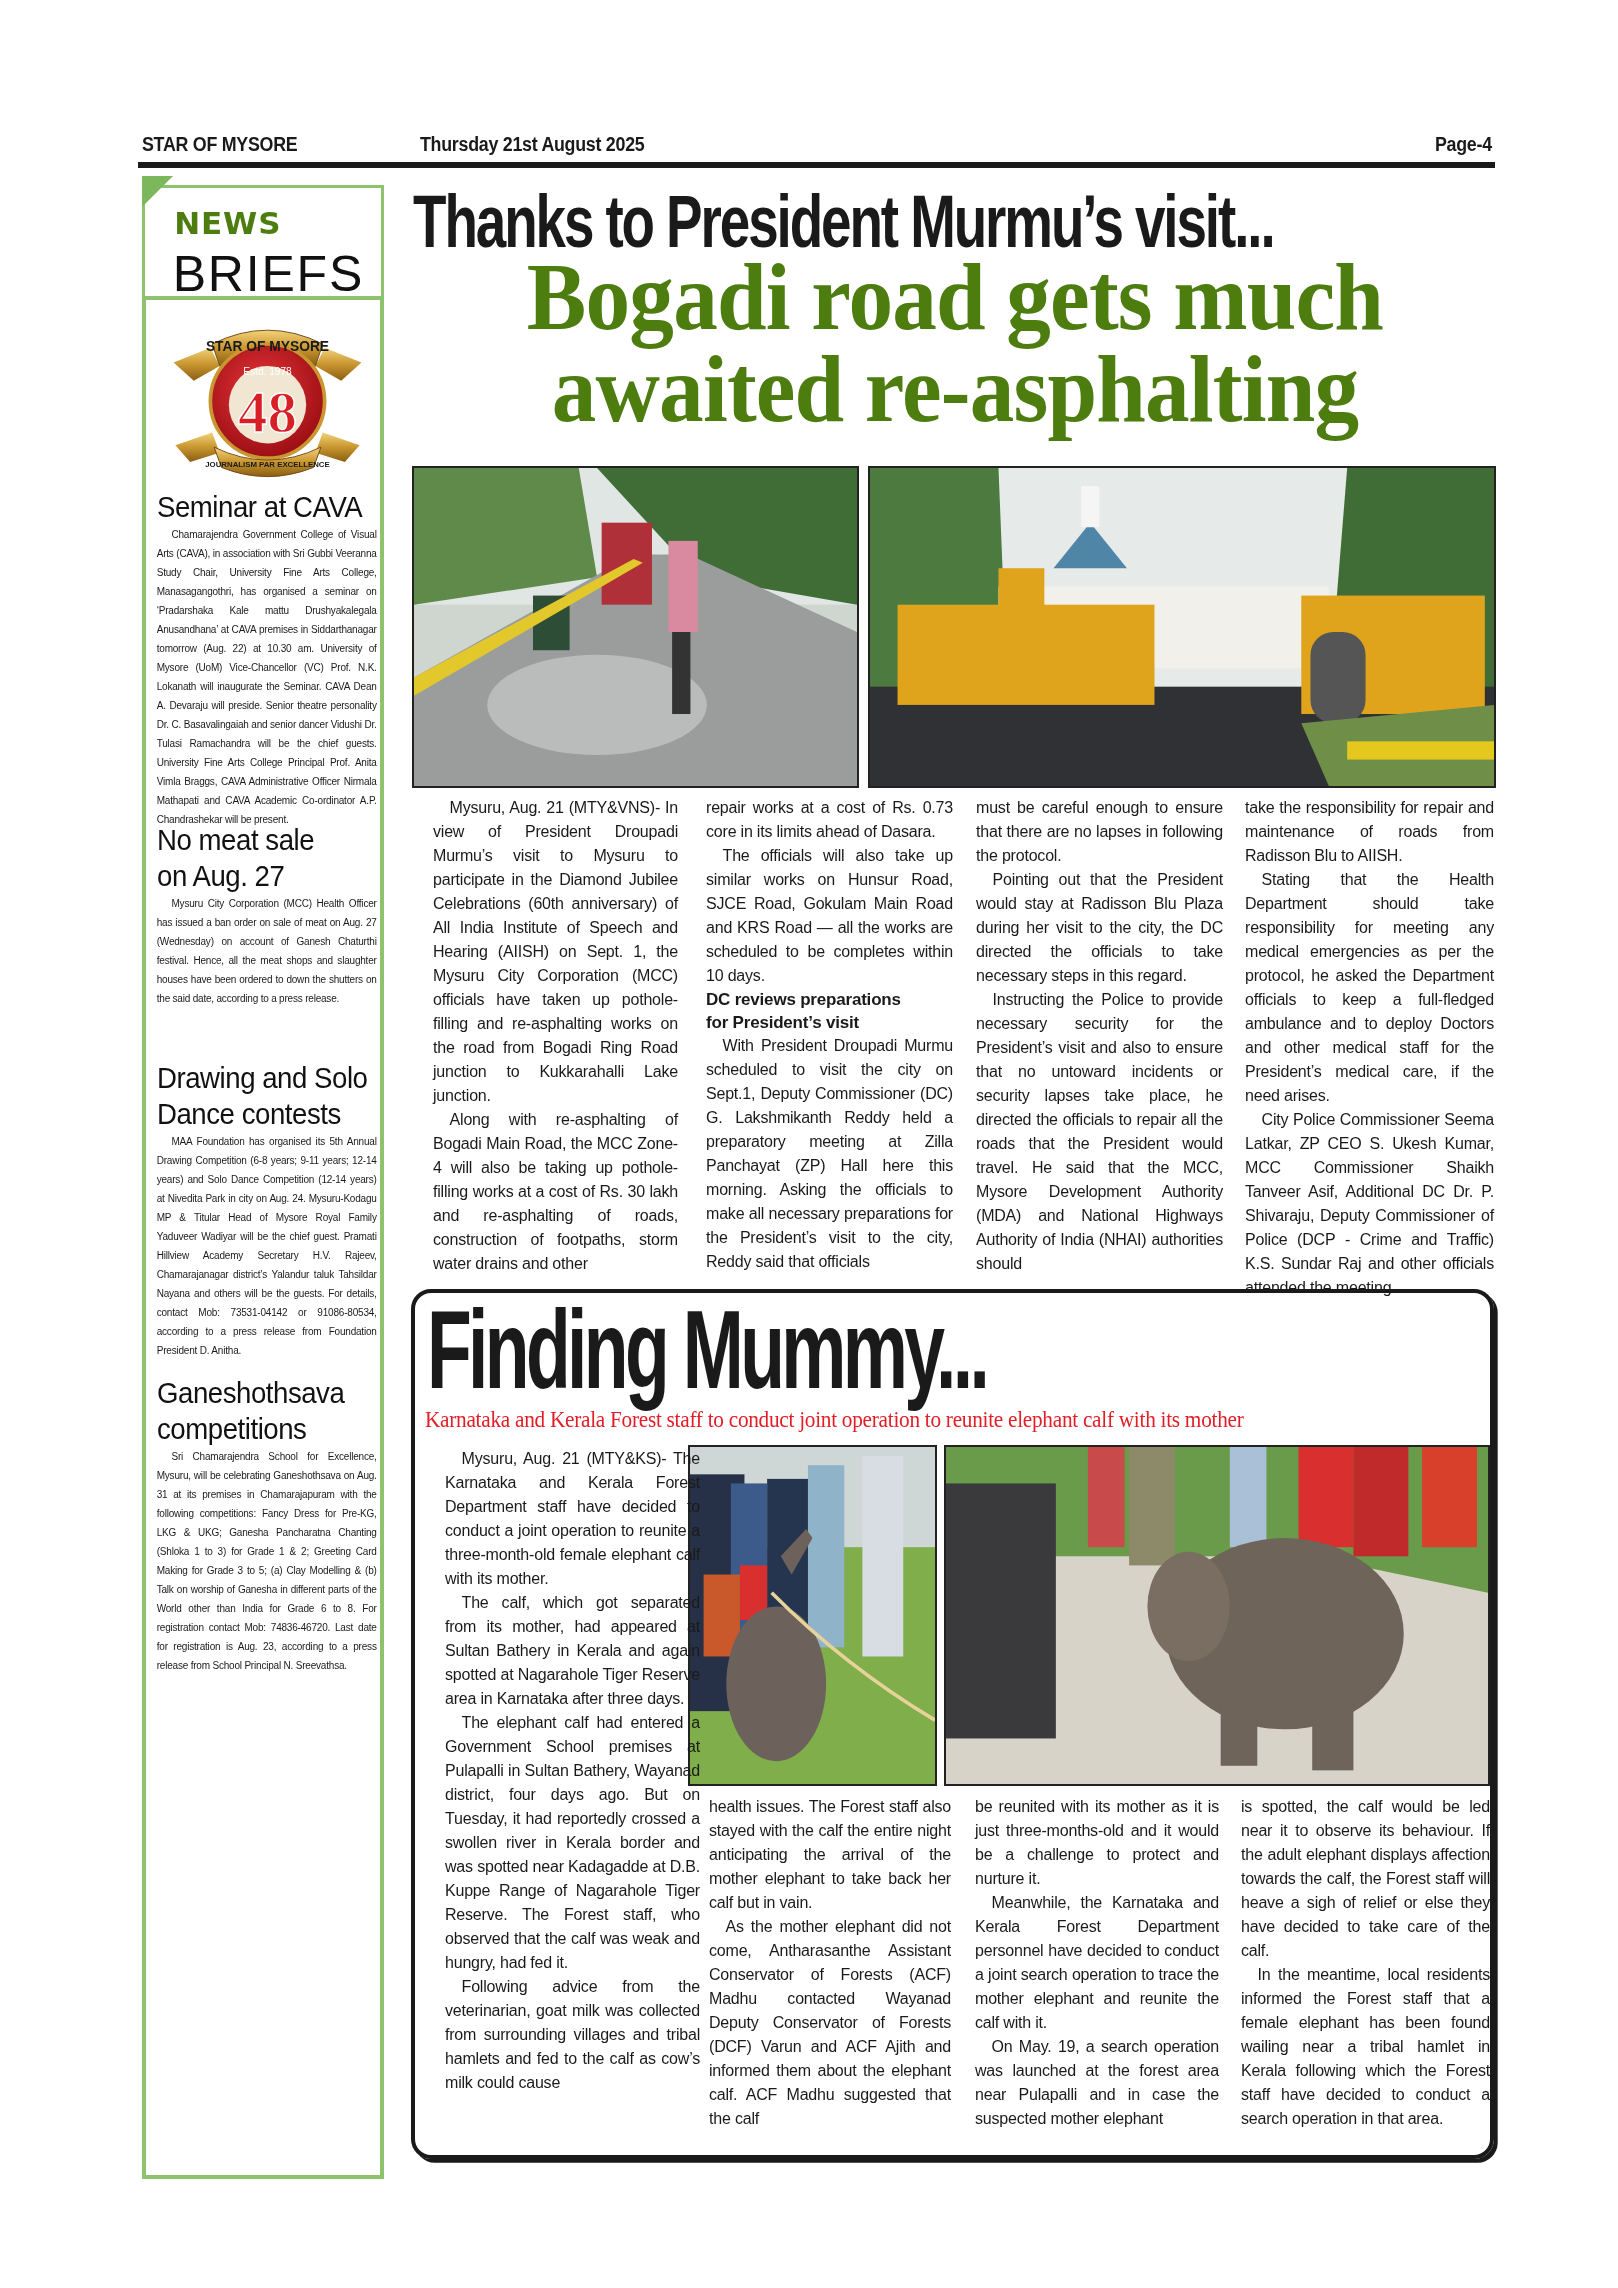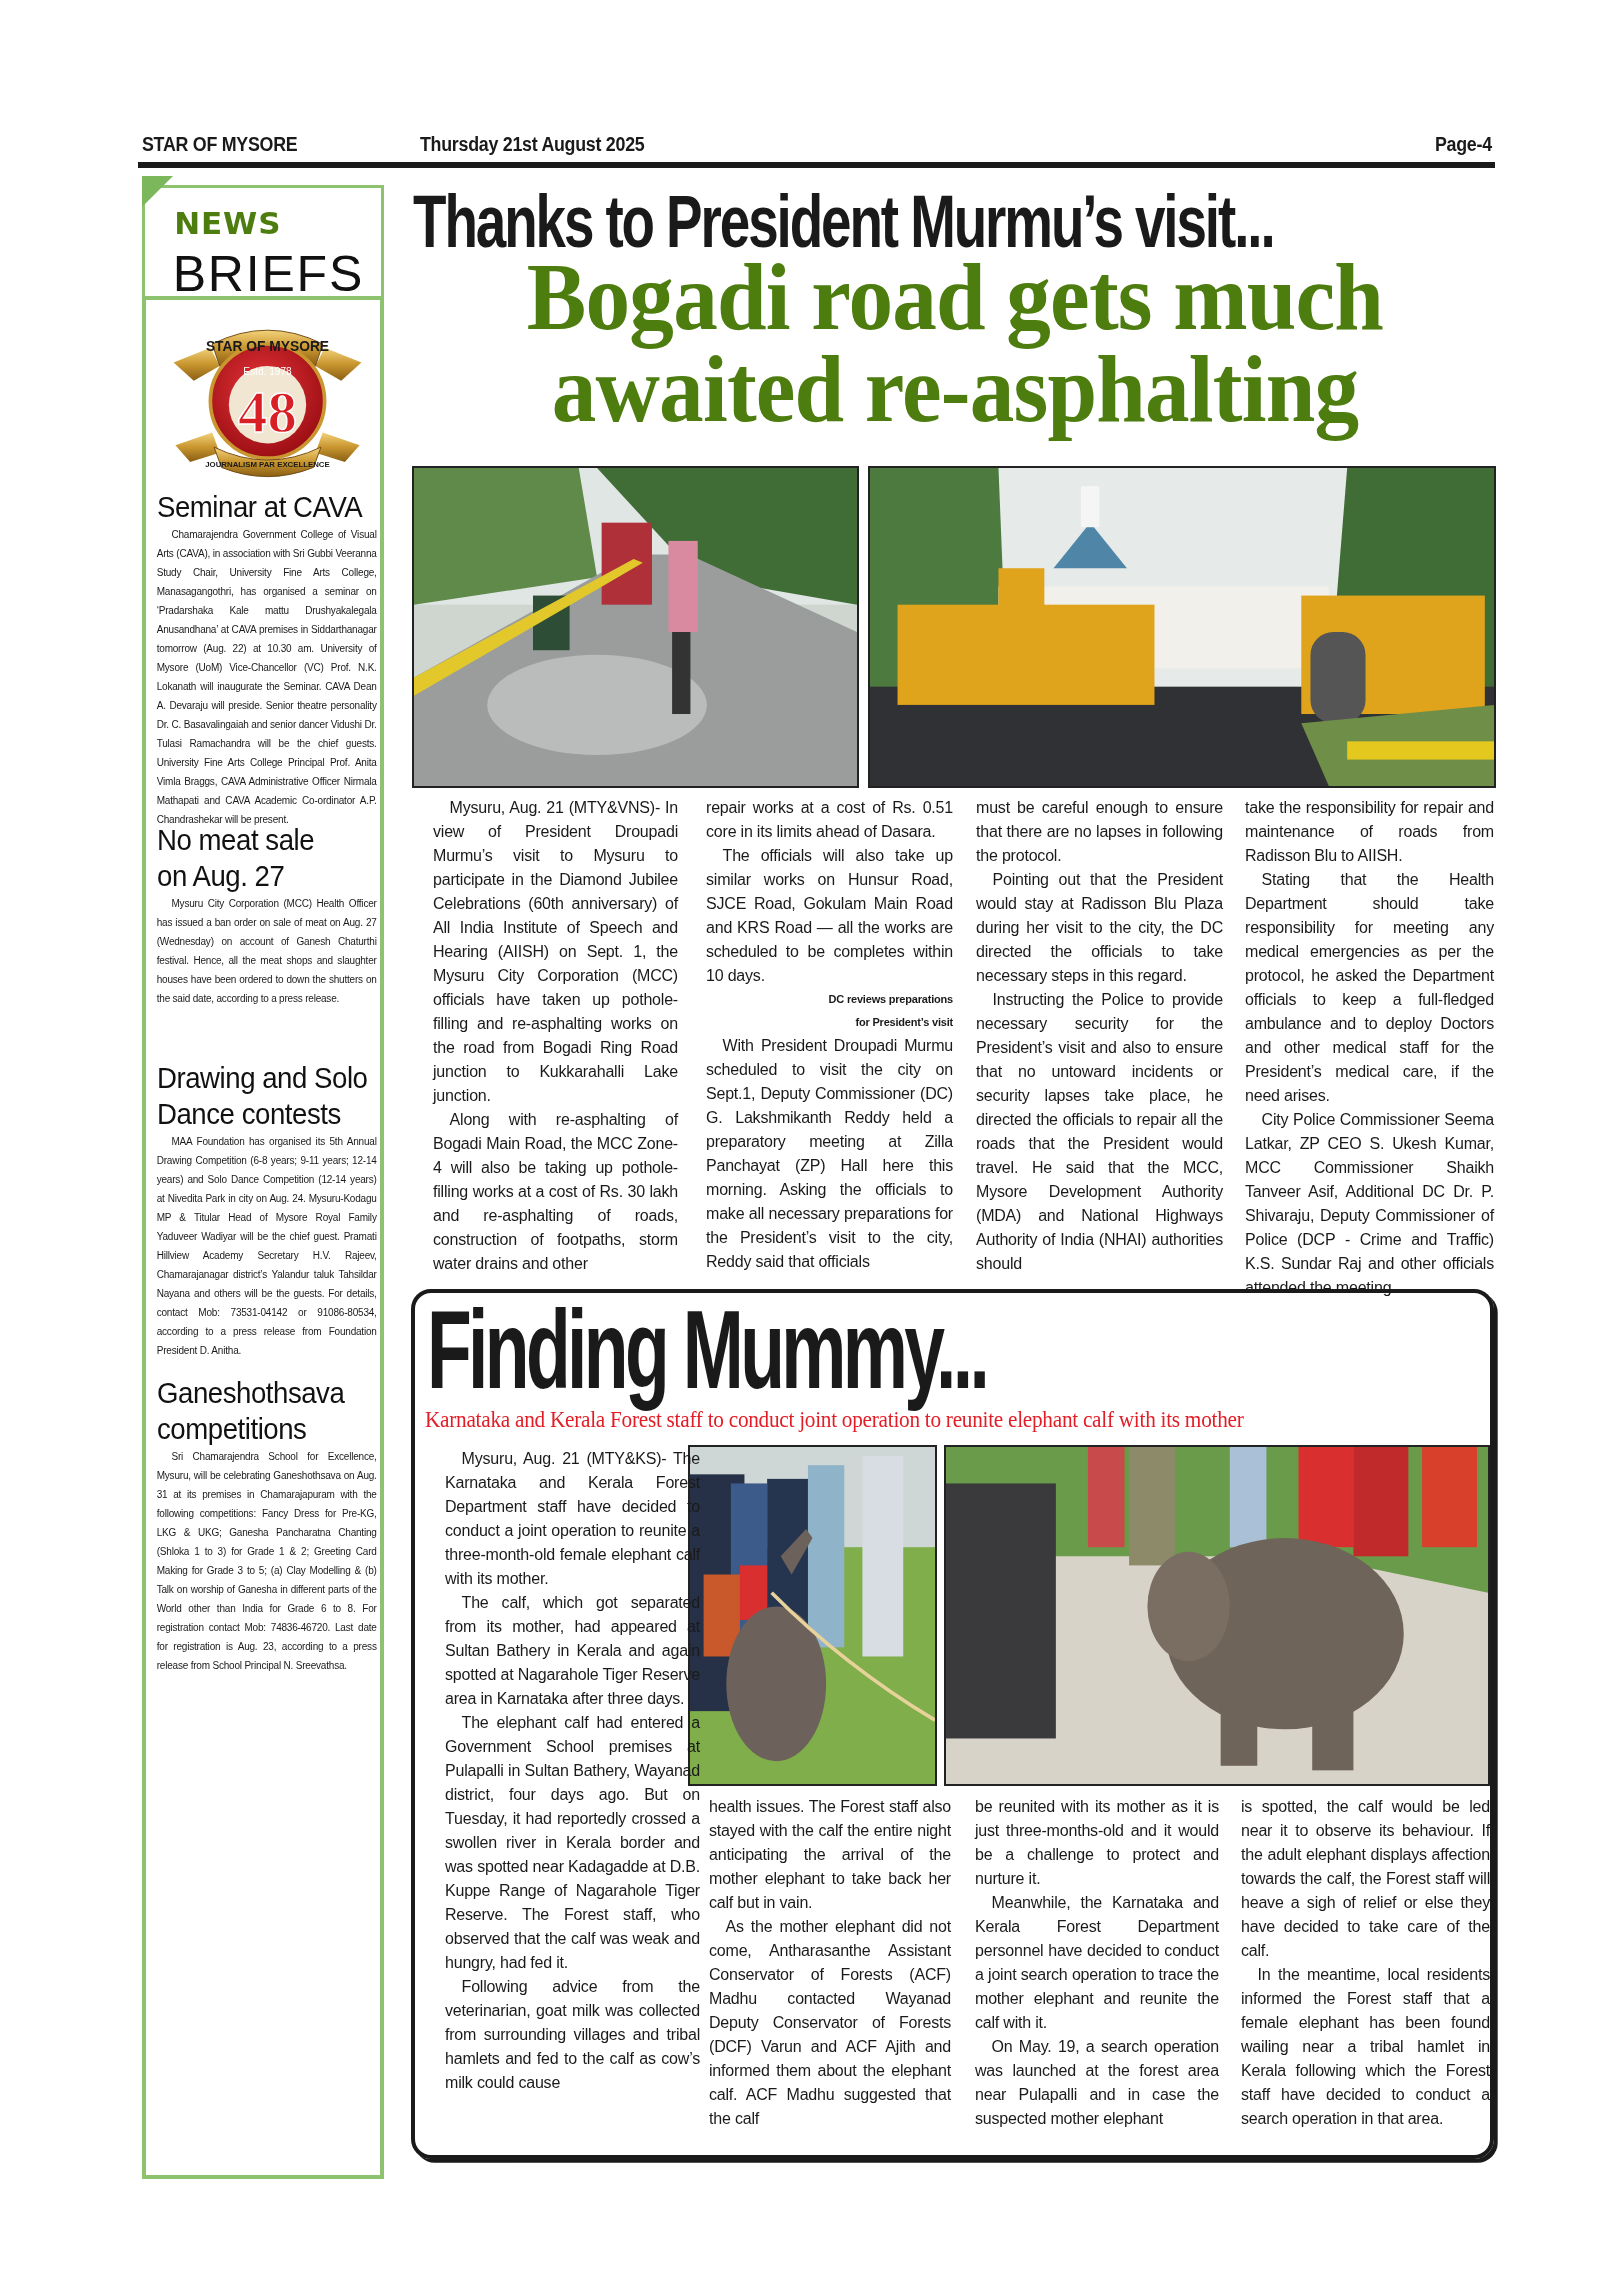--- a/index.html
+++ b/index.html
@@ -33,21 +33,21 @@
   .headline { position: absolute; left: 413px; top: 251px; width: 1084px; font-family: "Liberation Serif", serif; font-weight: bold; font-size: 96px; line-height: 92px; color: #4d7c0f; text-align: center; letter-spacing: -0.9px; }
   .headline div { white-space: nowrap; transform: scaleX(0.93); }
 
   .photo { position: absolute; border: 2.8px solid #222; overflow: hidden; }
   .photo svg { width: 100%; height: 100%; display: block; }
 
   .cols { position: absolute; margin-left: 20px; }
   .col { position: absolute; top: 0; font-size: 16px; line-height: 24px; text-align: justify; letter-spacing: -0.2px; }
   .col p { text-indent: 16.6px; }
   .col p.noindent { text-indent: 0; }
-  .col .subhead { font-weight: bold; font-size: 11px; line-height: 23px; text-align: right; text-indent: 0; }
+  .col .subhead { font-weight: bold; font-size: 17px; line-height: 23px; text-align: left; text-indent: 0; }
 
   
   .fm-box { position: absolute; left: 411px; top: 1289px; width: 1083px; height: 870px; border: 4.6px solid #1a1a1a; border-radius: 20px; box-shadow: 3.7px 3.7px 0 #1a1a1a; }
   .fm-title { position: absolute; left: 427px; top: 1290px; font-family: "Liberation Sans", sans-serif; font-weight: bold; font-size: 111px; line-height: 120px; letter-spacing: -5.5px; color: #1a1a1a; transform: scaleX(0.66); transform-origin: left; white-space: nowrap; }
   .fm-sub { position: absolute; left: 425px; top: 1406px; font-family: "Liberation Serif", serif; font-size: 23.5px; color: #e31d26; white-space: nowrap; transform: scaleX(0.905); transform-origin: left; letter-spacing: -0.3px; }
 </style>
 </head>
 <body>
 
 <div class="masthead">
@@ -157,21 +157,21 @@
     <rect x="520" y="300" width="160" height="20" fill="#e5c81d"></rect>
   </svg>
 </div>
 
 <div class="cols" style="left:413px; top:796px; width:1084px; height:485px;">
   <div class="col" style="left:0; width:245px;">
     <p>Mysuru, Aug. 21 (MTY&amp;VNS)- In view of President Droupadi Murmu’s visit to Mysuru to participate in the Diamond Jubilee Celebrations (60th anniversary) of All India Institute of Speech and Hearing (AIISH) on Sept. 1, the Mysuru City Corporation (MCC) officials have taken up pothole-filling and re-asphalting works on the road from Bogadi Ring Road junction to Kukkarahalli Lake junction.</p>
     <p>Along with re-asphalting of Bogadi Main Road, the MCC Zone-4 will also be taking up pothole-filling works at a cost of Rs. 30 lakh and re-asphalting of roads, construction of footpaths, storm water drains and other</p>
   </div>
   <div class="col" style="left:273px; width:247px;">
-    <p class="noindent">repair works at a cost of Rs. 0.51 core in its limits ahead of Dasara.</p>
+    <p class="noindent">repair works at a cost of Rs. 0.73 core in its limits ahead of Dasara.</p>
     <p>The officials will also take up similar works on Hunsur Road, SJCE Road, Gokulam Main Road and KRS Road — all the works are scheduled to be completes within 10 days.</p>
     <div class="subhead">
       <div>DC reviews preparations</div>
       <div>for President’s visit</div>
     </div>
     <p>With President Droupadi Murmu scheduled to visit the city on Sept.1, Deputy Commissioner (DC) G. Lakshmikanth Reddy held a preparatory meeting at Zilla Panchayat (ZP) Hall here this morning. Asking the officials to make all necessary preparations for the President’s visit to the city, Reddy said that officials</p>
   </div>
   <div class="col" style="left:543px; width:247px;">
     <p class="noindent">must be careful enough to ensure that there are no lapses in following the protocol.</p>
     <p>Pointing out that the President would stay at Radisson Blu Plaza during her visit to the city, the DC directed the officials to take necessary steps in this regard.</p>

